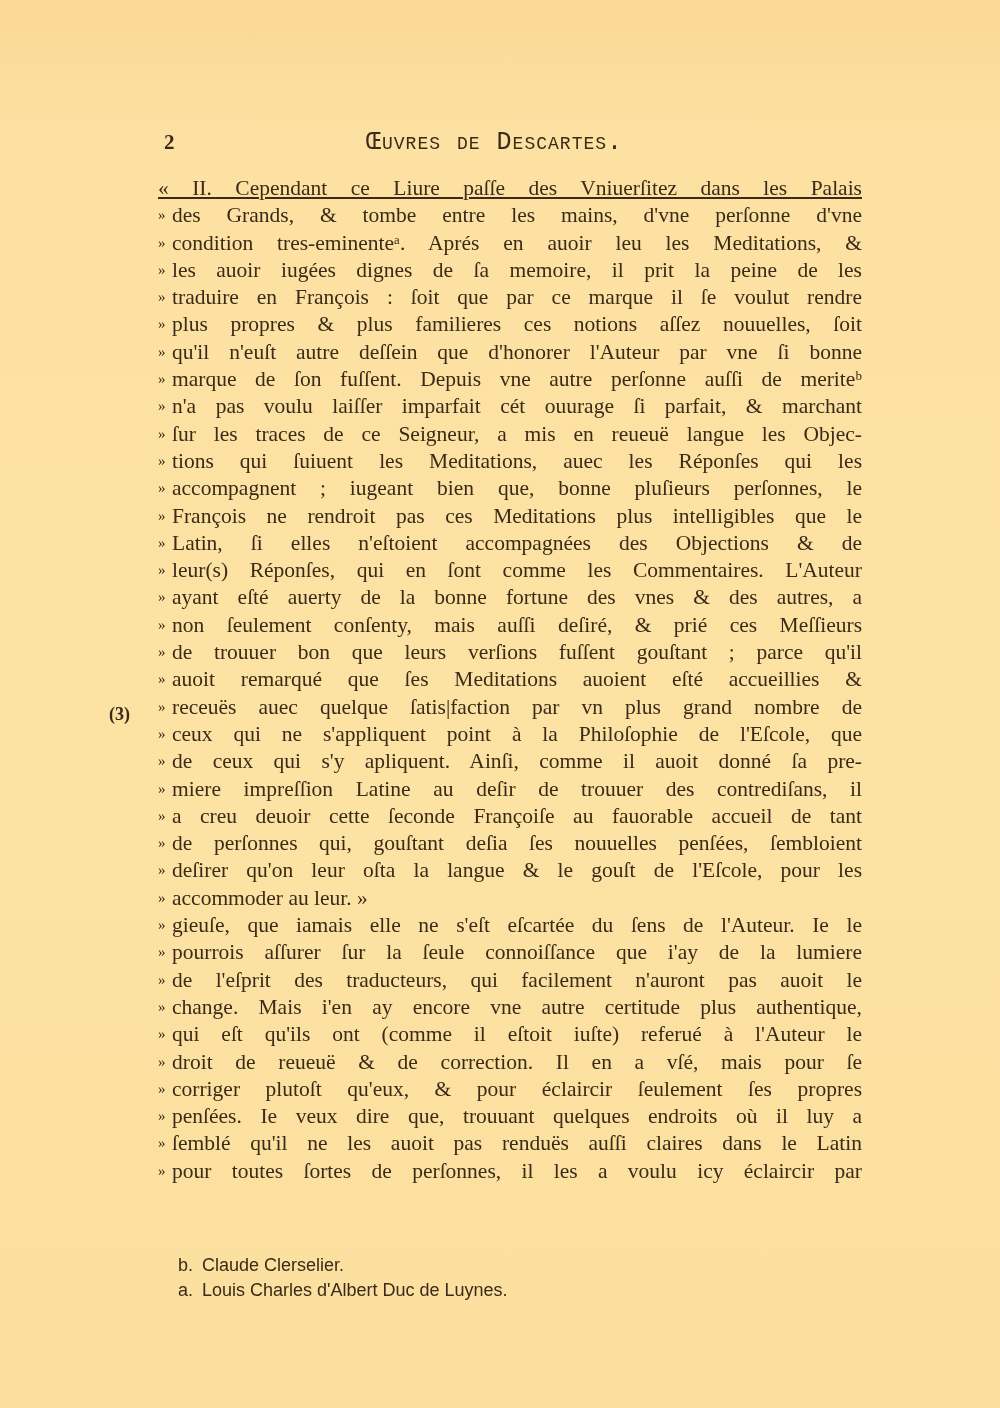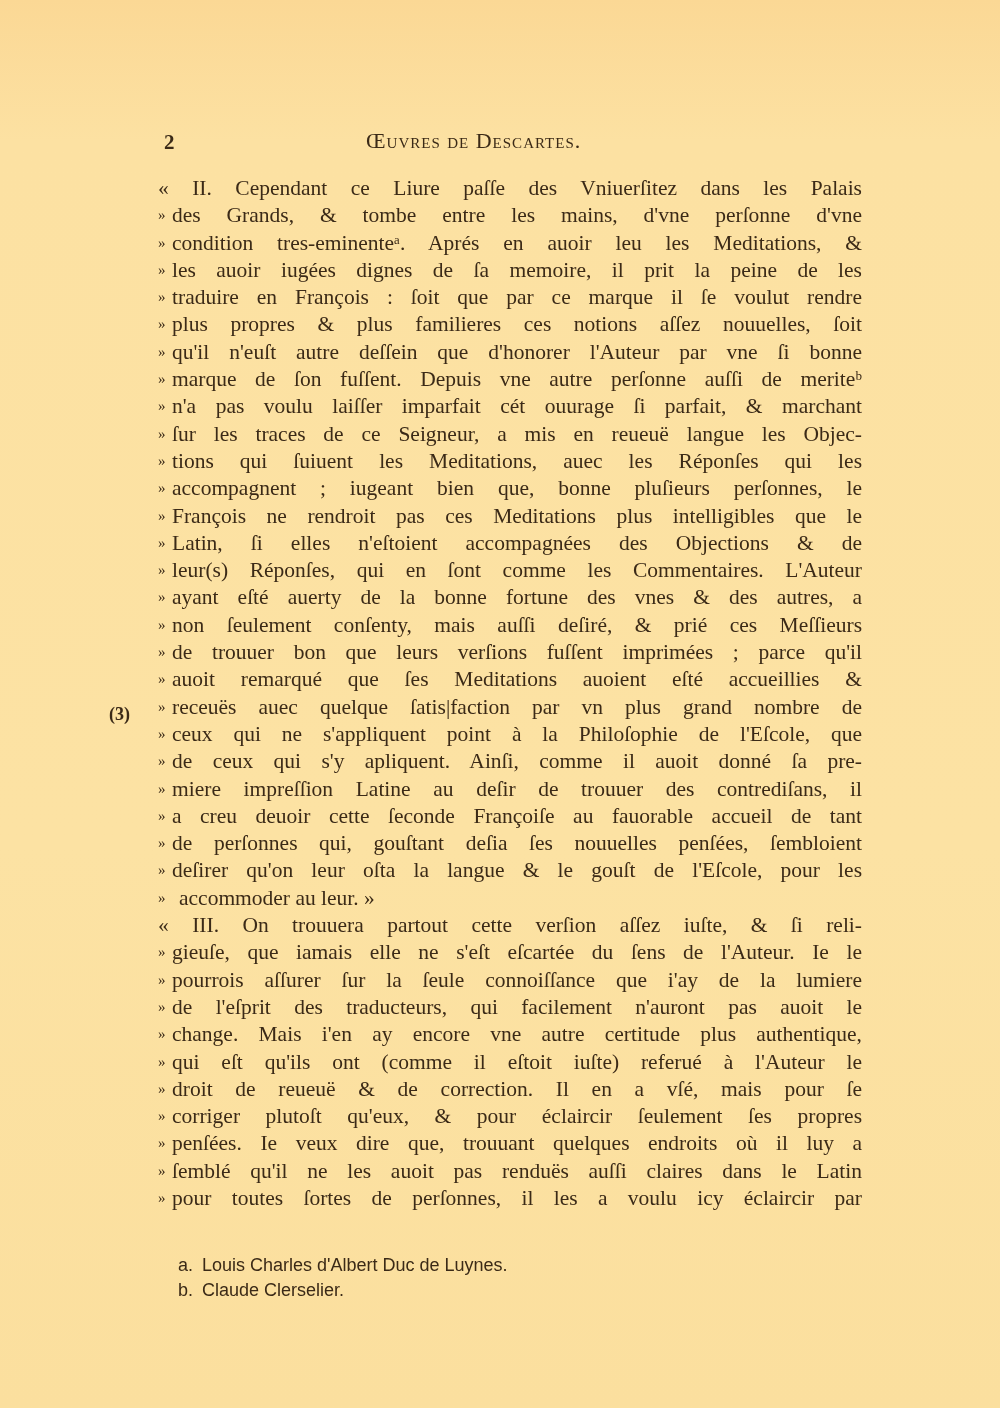--- a/index.html
+++ b/index.html
@@ -6,27 +6,27 @@
   body {
     width: 1000px; height: 1408px; overflow: hidden;
     background: linear-gradient(180deg, #fbd895 0%, #fce1a2 10%, #fce2a3 60%, #fbdf9e 100%);
     color: #3b2a17;
     font-family: "Liberation Serif", "DejaVu Serif", serif;
     position: relative;
   }
   .page { position: absolute; left: 0; top: 0; width: 1000px; height: 1408px; }
   .running-head { position: absolute; top: 128px; left: 160px; width: 700px; height: 32px; }
   .page-number { position: absolute; left: 4px; top: 2px; font-size: 21px; font-weight: bold; }
-  .running-title { position: absolute; left: 206px; top: 0; font-size: 22px; letter-spacing: 1px; font-variant: small-caps; }
+  .running-title { position: absolute; left: 206px; top: 0; font-size: 25px; letter-spacing: 1px; font-variant: small-caps; font-family: Liberation Mono, monospace; }
   .body-text { position: absolute; top: 175px; left: 158px; width: 704px; }
   .line { position: relative; height: 27.3px; line-height: 27.3px; font-size: 21.5px; white-space: nowrap; }
   .line .qm { position: absolute; left: 0; width: 20px; font-size: 15px; text-align: left; }
   .line .txt { position: absolute; left: 14px; right: 0; text-align: justify; text-align-last: justify; }
-  .line.first .txt { left: 0; }
-  .line.last .txt { text-align-last: left; margin-left: 7px; }
+  .line.first .txt { left: 0; text-decoration: underline; }
+  .line.last .txt { text-align-last: left; }
   .margin-note { position: absolute; left: 109px; font-size: 18px; font-weight: bold; top: 704px; }
   .footnotes { position: absolute; top: 1253px; left: 178px; font-family: "Liberation Sans", "DejaVu Sans", sans-serif; font-size: 18px; line-height: 25px; color: #3b2a17; }
   .fn { white-space: nowrap; }
   .fn-mark { display: inline-block; width: 24px; }
 </style>
 </head>
 <body>
 
 <div class="page">
   <div class="running-head">
@@ -99,21 +99,21 @@
       <div class="line">
         <span class="qm">»</span>
         <span class="txt">ayant eſté auerty de la bonne fortune des vnes &amp; des autres, a</span>
       </div>
       <div class="line">
         <span class="qm">»</span>
         <span class="txt">non ſeulement conſenty, mais auſſi deſiré, &amp; prié ces Meſſieurs</span>
       </div>
       <div class="line">
         <span class="qm">»</span>
-        <span class="txt">de trouuer bon que leurs verſions fuſſent imprimées ; parce qu'il</span>
+        <span class="txt">de trouuer bon que leurs verſions fuſſent gouſtant ; parce qu'il</span>
       </div>
       <div class="line">
         <span class="qm">»</span>
         <span class="txt">auoit remarqué que ſes Meditations auoient eſté accueillies &amp;</span>
       </div>
       <div class="line">
         <span class="qm">»</span>
         <span class="txt">receuës auec quelque ſatis|faction par vn plus grand nombre de</span>
       </div>
       <div class="line">
@@ -136,23 +136,20 @@
         <span class="qm">»</span>
         <span class="txt">de perſonnes qui, gouſtant deſia ſes nouuelles penſées, ſembloient</span>
       </div>
       <div class="line">
         <span class="qm">»</span>
         <span class="txt">deſirer qu'on leur oſta la langue &amp; le gouſt de l'Eſcole, pour les</span>
       </div>
       <div class="line last">
         <span class="qm">»</span>
         <span class="txt">accommoder au leur. »</span>
-      </div>
-      <div class="line first">
-        <span class="txt">« III. On trouuera partout cette verſion aſſez iuſte, &amp; ſi reli-</span>
       </div>
       <div class="line">
         <span class="qm">»</span>
         <span class="txt">gieuſe, que iamais elle ne s'eſt eſcartée du ſens de l'Auteur. Ie le</span>
       </div>
       <div class="line">
         <span class="qm">»</span>
         <span class="txt">pourrois aſſurer ſur la ſeule connoiſſance que i'ay de la lumiere</span>
       </div>
       <div class="line">
@@ -183,16 +180,16 @@
         <span class="qm">»</span>
         <span class="txt">ſemblé qu'il ne les auoit pas renduës auſſi claires dans le Latin</span>
       </div>
       <div class="line">
         <span class="qm">»</span>
         <span class="txt">pour toutes ſortes de perſonnes, il les a voulu icy éclaircir par</span>
       </div>
     </div>
 
   <div class="footnotes" id="footnotes">
+      <div class="fn"><span class="fn-mark">b.</span><span>Claude Clerselier.</span></div>
       <div class="fn"><span class="fn-mark">a.</span><span>Louis Charles d'Albert Duc de Luynes.</span></div>
-      <div class="fn"><span class="fn-mark">b.</span><span>Claude Clerselier.</span></div>
     </div>
 </div>
 
 </body></html>

